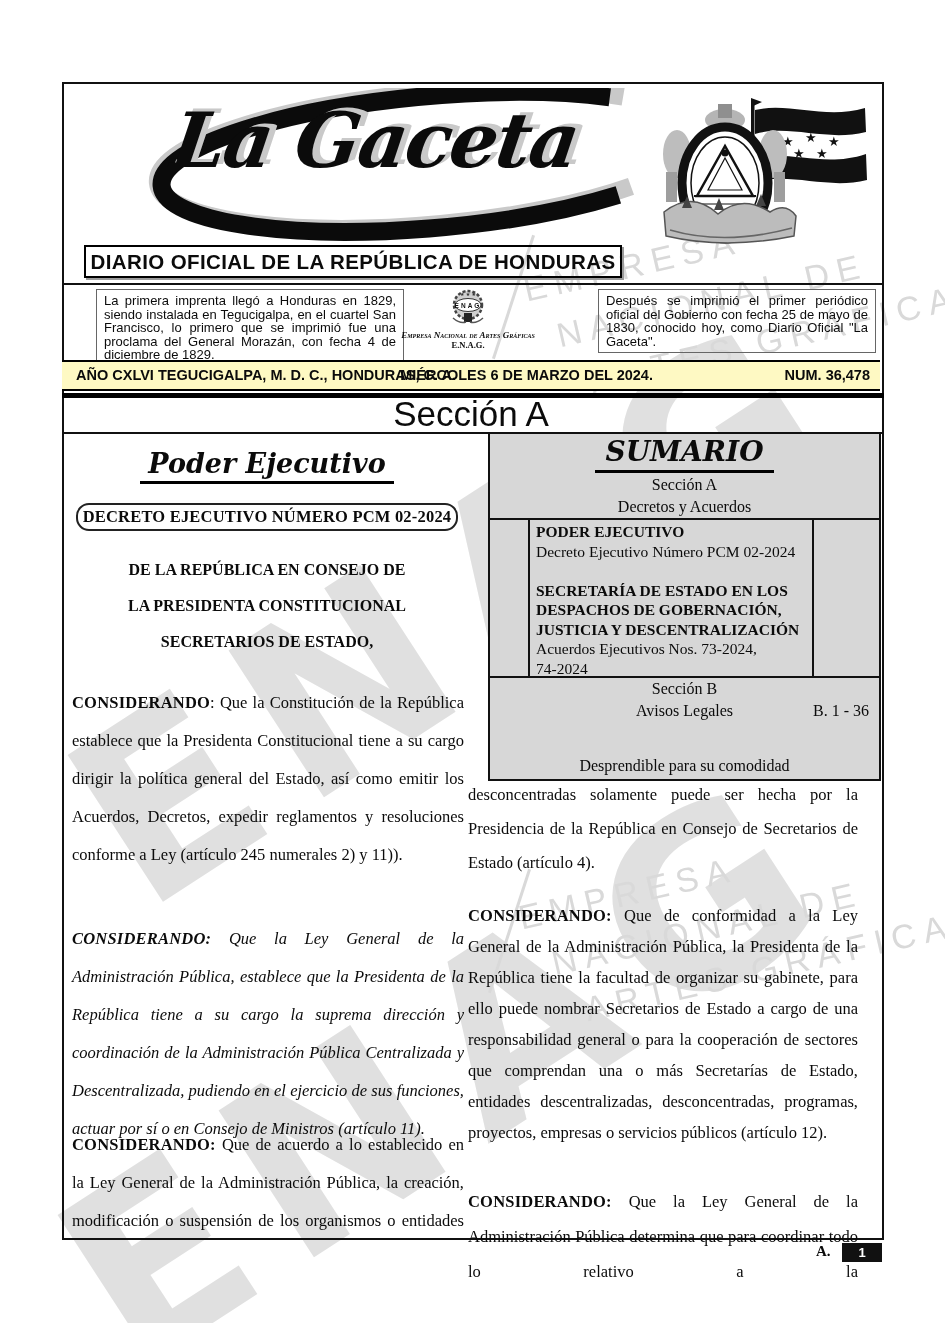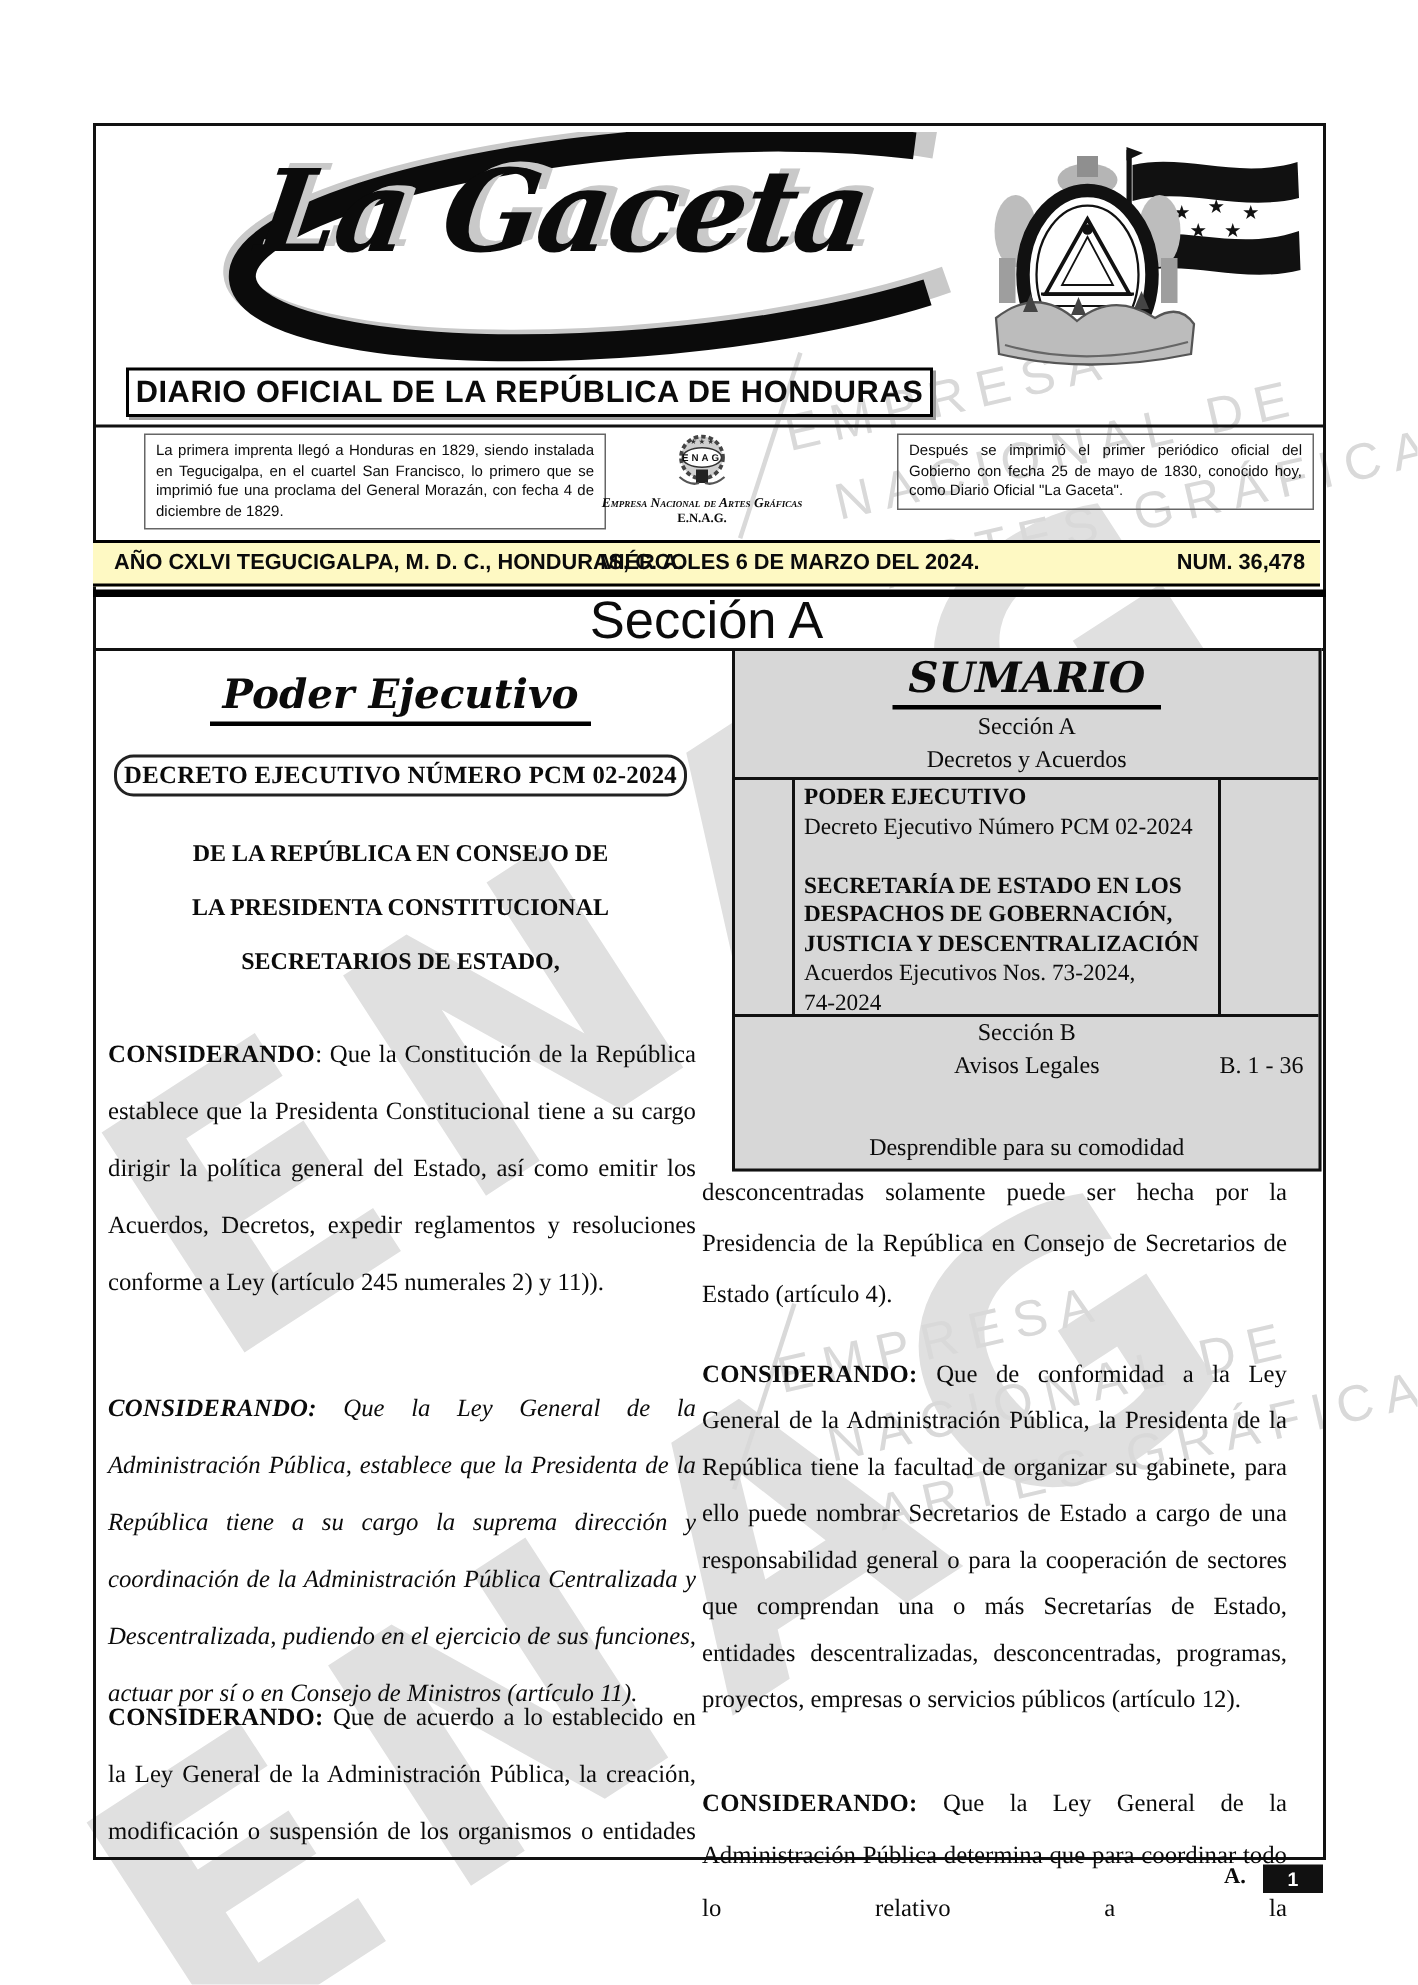--- a/index.html
+++ b/index.html
@@ -19,21 +19,21 @@
   .frame{left:62px;top:82px;width:818px;height:1154px;border:2px solid #111;z-index:1;}
   .rule{background:#111;z-index:2;}
   
   .gaceta-title{left:150px;top:96px;width:450px;text-align:center;z-index:3;
     font-family:"DejaVu Serif",serif;font-style:italic;font-weight:bold;font-size:76px;
     letter-spacing:-2px;transform:skewX(-8deg);white-space:nowrap;
     text-shadow:7px -3px 0 #c9c9c9;}
   .diario-box{left:84px;top:245px;width:534px;height:29px;border:2px solid #000;
     box-shadow:2px 2px 0 #9b9b9b;z-index:3;text-align:center;line-height:29px;
     font-family:"Liberation Sans",sans-serif;font-weight:bold;font-size:20.5px;letter-spacing:.4px;}
-  .note{z-index:3;font-family:"Liberation Sans",sans-serif;font-size:10px;line-height:13.5px;
+  .note{z-index:3;font-family:"Liberation Sans",sans-serif;font-size:13px;line-height:13.5px;
     text-align:justify;border:1px solid #666;padding:4px 7px;background:transparent;}
   .enag-cap{z-index:3;text-align:center;font-family:"Liberation Serif",serif;
     font-weight:bold;font-style:italic;font-variant:small-caps;font-size:9px;line-height:10px;}
   
   .daterow{left:62px;top:360px;width:818px;height:27px;background:#fef9c3;
     border-top:2px solid #000;border-bottom:2px solid #000;z-index:3;
     font-family:"Liberation Sans",sans-serif;font-weight:bold;font-size:14.5px;}
   .daterow span{position:absolute;top:0;line-height:27px;white-space:nowrap;}
   .thickbar{left:62px;top:393px;width:822px;height:5px;background:#000;z-index:3;}
   .seccionA{left:62px;top:396px;width:818px;text-align:center;z-index:3;

